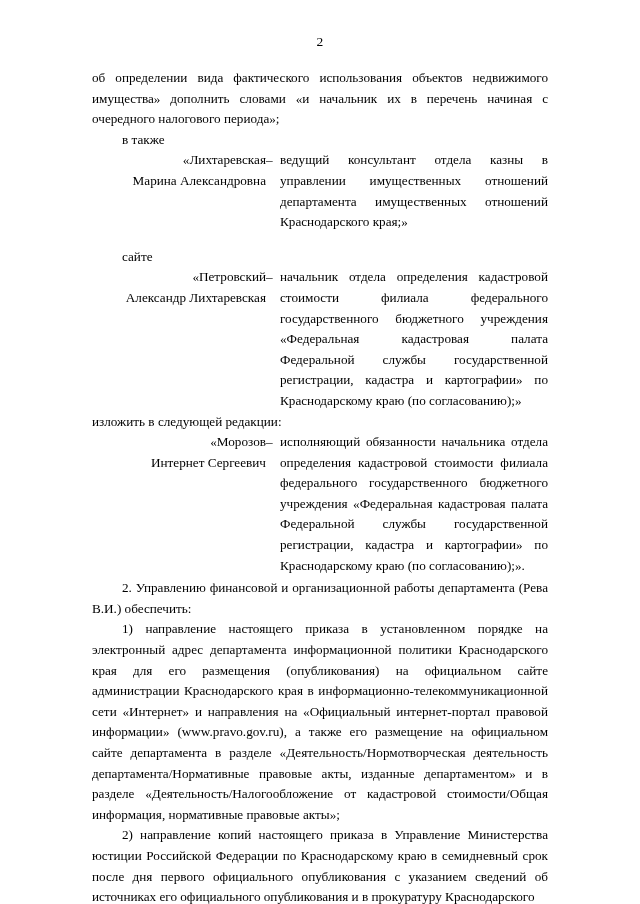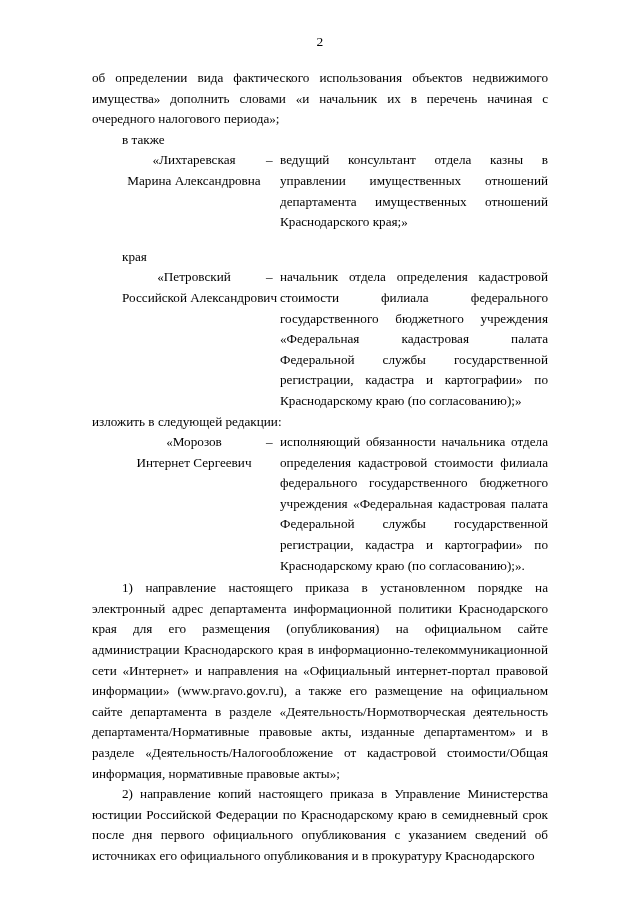--- a/index.html
+++ b/index.html
@@ -54,21 +54,21 @@
   
   .entry {
     display: flex;
     align-items: flex-start;
   }
   .entry .name {
     width: 174px;
     flex: 0 0 174px;
     padding-left: 30px;
     box-sizing: border-box;
-    text-align: center;
+    text-align: right;
   }
   .entry .dash {
     width: 14px;
     flex: 0 0 14px;
     text-align: left;
   }
   .entry .desc {
     flex: 1 1 auto;
     text-align: justify;
     text-justify: inter-word;
@@ -96,43 +96,44 @@
         <div>«Лихтаревская</div>
         <div>Марина Александровна</div>
       </div>
       <div class="dash">–</div>
       <div class="desc">ведущий консультант отдела казны в управлении имущественных отношений департамента имущественных отношений Краснодарского края;»</div>
     </div>
 
     <div class="gap"></div>
 
 
-    <p class="para indent-label">края</p>
+    <p class="para indent-label">сайте</p>
 
     <div class="entry">
       <div class="name">
         <div>«Петровский</div>
-        <div class="nowrap-line">Российской Александрович</div>
+        <div class="nowrap-line">Александр Лихтаревская</div>
       </div>
       <div class="dash">–</div>
       <div class="desc">начальник отдела определения кадастровой стоимости филиала федерального государственного бюджетного учреждения «Федеральная кадастровая палата Федеральной службы государственной регистрации, кадастра и картографии» по Краснодарскому краю (по согласованию);»</div>
     </div>
 
     <p class="para">изложить в следующей редакции:</p>
 
     <div class="entry">
       <div class="name">
         <div>«Морозов</div>
         <div class="nowrap-line">Интернет Сергеевич</div>
       </div>
       <div class="dash">–</div>
       <div class="desc">исполняющий обязанности начальника отдела определения кадастровой стоимости филиала федерального государственного бюджетного учреждения «Федеральная кадастровая палата Федеральной службы государственной регистрации, кадастра и картографии» по Краснодарскому краю (по согласованию);».</div>
     </div>
 
     <div class="small-gap"></div>
 
+    <p class="para indent">2. Управлению финансовой и организационной работы департамента (Рева В.И.) обеспечить:</p>
 
     <p class="para indent">1) направление настоящего приказа в установленном порядке на электронный адрес департамента информационной политики Краснодарского края для его размещения (опубликования) на официальном сайте администрации Краснодарского края в информационно-телекоммуникационной сети «Интернет» и направления на «Официальный интернет-портал правовой информации» (www.pravo.gov.ru), а также его размещение на официальном сайте департамента в разделе «Деятельность/Нормотворческая деятельность департамента/Нормативные правовые акты, изданные департаментом» и в разделе «Деятельность/Налогообложение от кадастровой стоимости/Общая информация, нормативные правовые акты»;</p>
 
     <p class="para indent">2) направление копий настоящего приказа в Управление Министерства юстиции Российской Федерации по Краснодарскому краю в семидневный срок после дня первого официального опубликования с указанием сведений об источниках его официального опубликования и в прокуратуру Краснодарского</p>
 
   </div>
 </div>
 
 </body></html>

